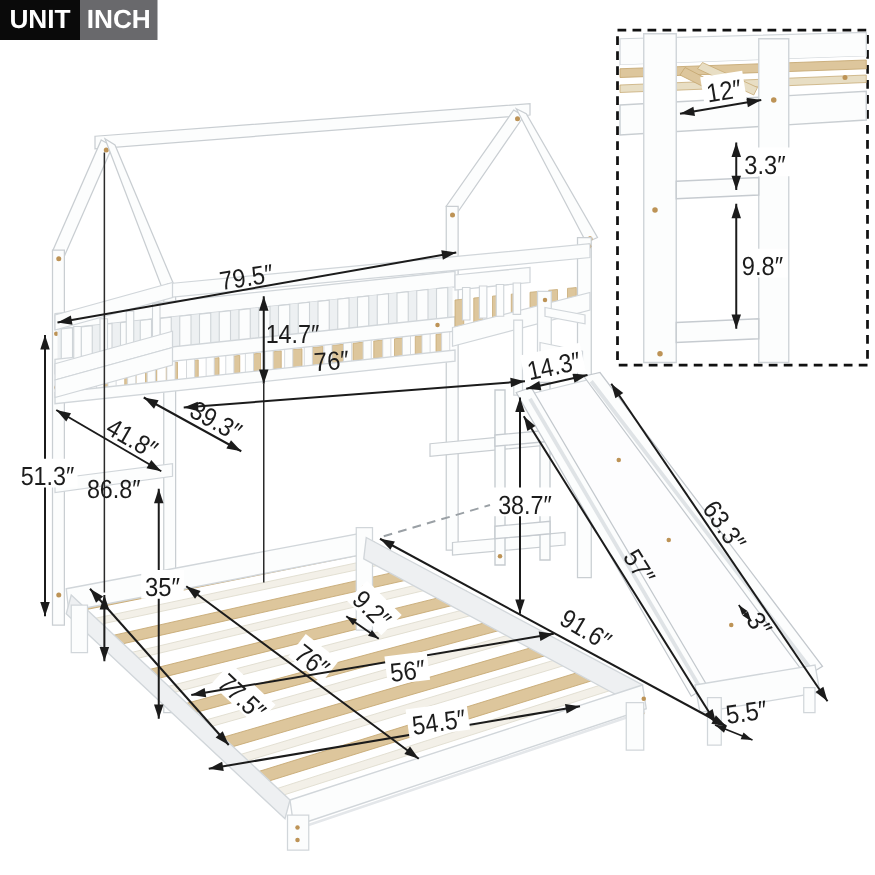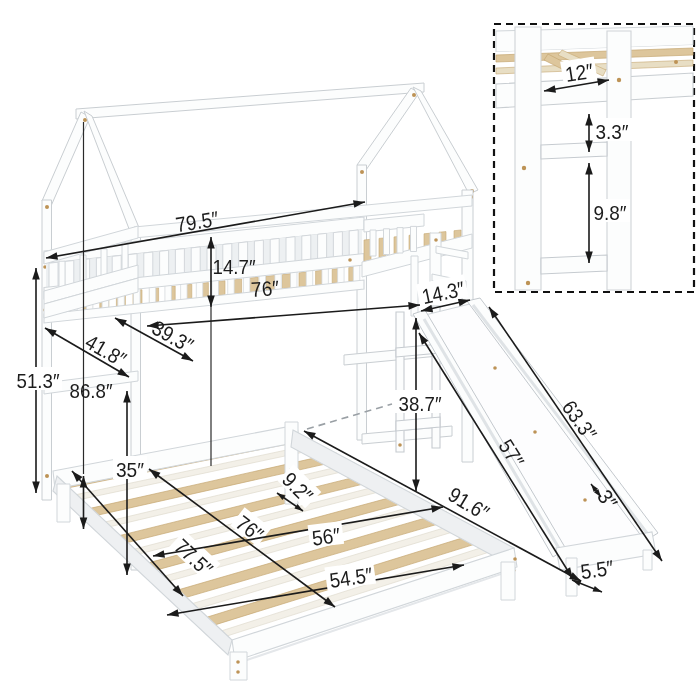--- a/index.html
+++ b/index.html
@@ -526,12 +526,14 @@
     </g>
 
 <g>
       <line x1="572.0" y1="580.0" x2="602.0" y2="592.0" stroke="#1b1b1b" stroke-width="1.4"></line>
       <polygon points="602.0,592.0 592.5,591.4 594.8,585.9" fill="#1b1b1b"></polygon>
       <polygon points="572.0,580.0 581.5,580.6 579.2,586.1" fill="#1b1b1b"></polygon>
       <text x="597" y="577" font-size="21" text-anchor="middle" fill="#1c1c1c" font-weight="400" textLength="33" lengthAdjust="spacingAndGlyphs" transform="rotate(-8 597 569)">5.5″</text>
     </g>
 </svg>
 <div class="banner">
+    <div class="u">UNIT</div>
+    <div class="i">INCH</div>
   </div>
 </body></html>

